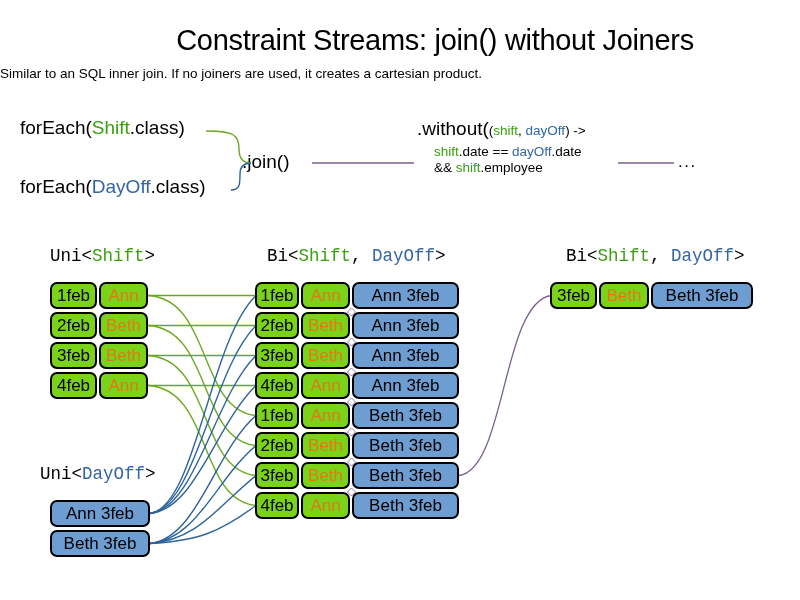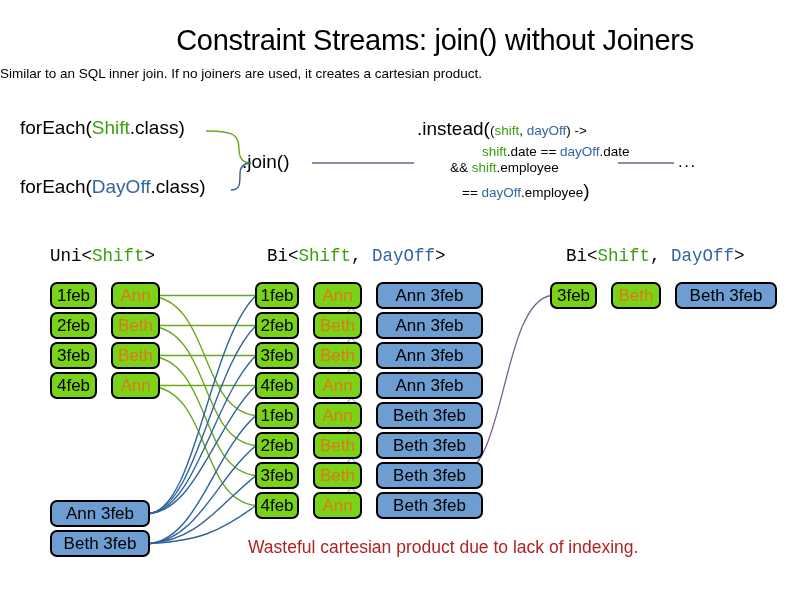--- a/index.html
+++ b/index.html
@@ -13,21 +13,21 @@
   .c-green{color:var(--text-green);}
   .c-blue{color:var(--text-blue);text-align:right;}
   .stream-label{position:absolute;font-size:17.5px;white-space:pre;font-family:Liberation Mono, monospace;}
   .row{position:absolute;display:flex;z-index:2;}
   .box{box-sizing:border-box;height:27px;border:2px solid #000;border-radius:7px;
        display:flex;align-items:center;justify-content:center;font-size:17px;line-height:1;
        background:#fff;}
   .g{background:var(--box-green);}
   .b{background:var(--box-blue);}
   .name{color:var(--text-orange);}
-  .gap{margin-left:14px;}
+  .gap{margin-left:2px;}
   .wires{position:absolute;left:0;top:0;z-index:1;}
   .wires path{fill:none;}
   .w-green{stroke:var(--line-green);stroke-width:1.4;}
   .w-blue{stroke:var(--line-blue);stroke-width:1.4;}
   .w-purple{stroke:var(--line-purple);stroke-width:1.3;}
   .diamond{fill:var(--diamond);stroke:var(--line-purple);stroke-width:.8;}
   .ellipsis{position:absolute;font-size:17px;letter-spacing:1.5px;}
   .note{position:absolute;left:248px;top:533px;font-size:17.5px;
         color:var(--note-red);line-height:1.6;white-space:pre;}
 </style>
@@ -77,36 +77,36 @@
 
   <div class="title">Constraint Streams: join() without Joiners</div>
   <div class="subtitle">Similar to an SQL inner join. If no joiners are used, it creates a cartesian product.</div>
 
   <div class="code" style="left:20px;top:117px;"><span>forEach(</span><span class="c-green">Shift</span><span>.class)</span></div>
 
   <div class="code" style="left:20px;top:176px;"><span>forEach(</span><span class="c-blue">DayOff</span><span>.class)</span></div>
 
   <div class="code" style="left:242px;top:151px;">.join()</div>
 
-  <div class="code" style="left:417px;top:118px;"><span>.instead(</span><span class="small">(</span><span class="small c-green">shift</span><span class="small">, </span><span class="small c-blue">dayOff</span><span class="small">) -&gt;</span></div>
+  <div class="code" style="left:417px;top:118px;"><span>.without(</span><span class="small">(</span><span class="small c-green">shift</span><span class="small">, </span><span class="small c-blue">dayOff</span><span class="small">) -&gt;</span></div>
 
-  <div class="code small" style="left:434px;top:144px;margin-left:48px;"><span class="c-green">shift</span><span>.date == </span><span class="c-blue">dayOff</span><span>.date</span></div>
+  <div class="code small" style="left:434px;top:144px;"><span class="c-green">shift</span><span>.date == </span><span class="c-blue">dayOff</span><span>.date</span></div>
 
-  <div class="code small" style="left:450px;top:160px;"><span>&amp;&amp; </span><span class="c-green">shift</span><span>.employee</span></div>
+  <div class="code small" style="left:434px;top:160px;"><span>&amp;&amp; </span><span class="c-green">shift</span><span>.employee</span></div>
 
-  <div class="code small" style="left:462px;top:180px;"><span>== </span><span class="c-blue">dayOff</span><span>.employee</span><span style="font-size:19px">)</span></div>
 
   <div class="ellipsis" style="left:678px;top:152px;">...</div>
 
   <div class="stream-label" style="left:50px;top:246px;"><span>Uni&lt;</span><span class="c-green">Shift</span><span>&gt;</span></div>
 
   <div class="stream-label" style="left:267px;top:246px;"><span>Bi&lt;</span><span class="c-green">Shift</span><span>, </span><span class="c-blue">DayOff</span><span>&gt;</span></div>
 
   <div class="stream-label" style="left:566px;top:246px;"><span>Bi&lt;</span><span class="c-green">Shift</span><span>, </span><span class="c-blue">DayOff</span><span>&gt;</span></div>
 
+  <div class="stream-label" style="left:40px;top:464px;"><span>Uni&lt;</span><span class="c-blue">DayOff</span><span>&gt;</span></div>
 
   <div class="row" style="left:50px;top:282px;">
       <div class="box g" style="width:47px">1feb</div>
       <div class="box g name gap" style="width:49px">Ann</div>
     </div>
   <div class="row" style="left:50px;top:312px;">
       <div class="box g" style="width:47px">2feb</div>
       <div class="box g name gap" style="width:49px">Beth</div>
     </div>
   <div class="row" style="left:50px;top:342px;">
@@ -165,15 +165,15 @@
       <div class="box b gap" style="width:102px">Beth 3feb</div>
     </div>
 
   <div class="row" style="left:50px;top:500px;">
       <div class="box b" style="width:100px">Ann 3feb</div>
     </div>
   <div class="row" style="left:50px;top:530px;">
       <div class="box b" style="width:100px">Beth 3feb</div>
     </div>
 
-  <div class="note"><span>Wasteful cartesian product due to lack of indexing.</span><br></div>
+  <div class="note"><br></div>
 
 </div>
 
 </body></html>

